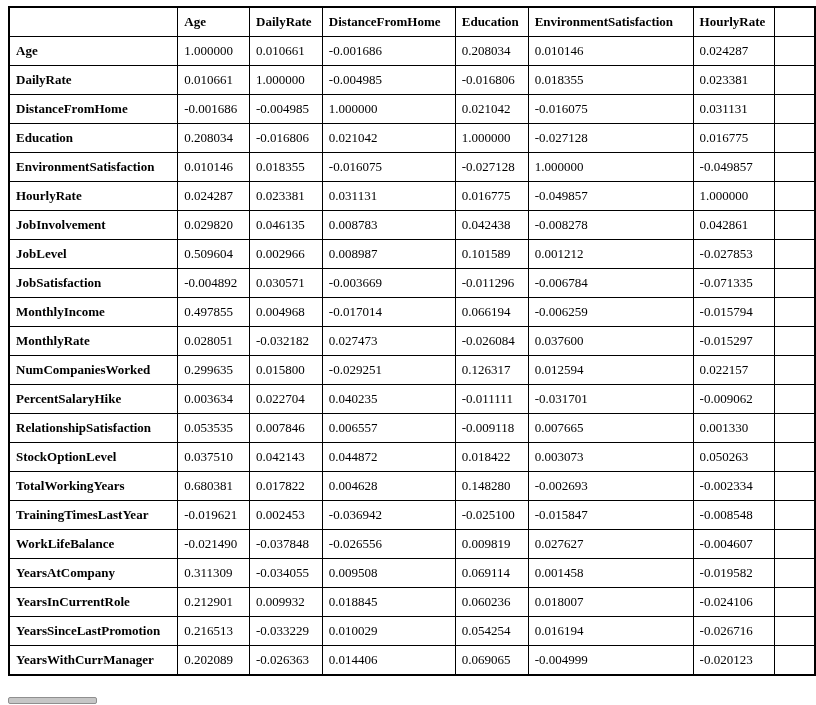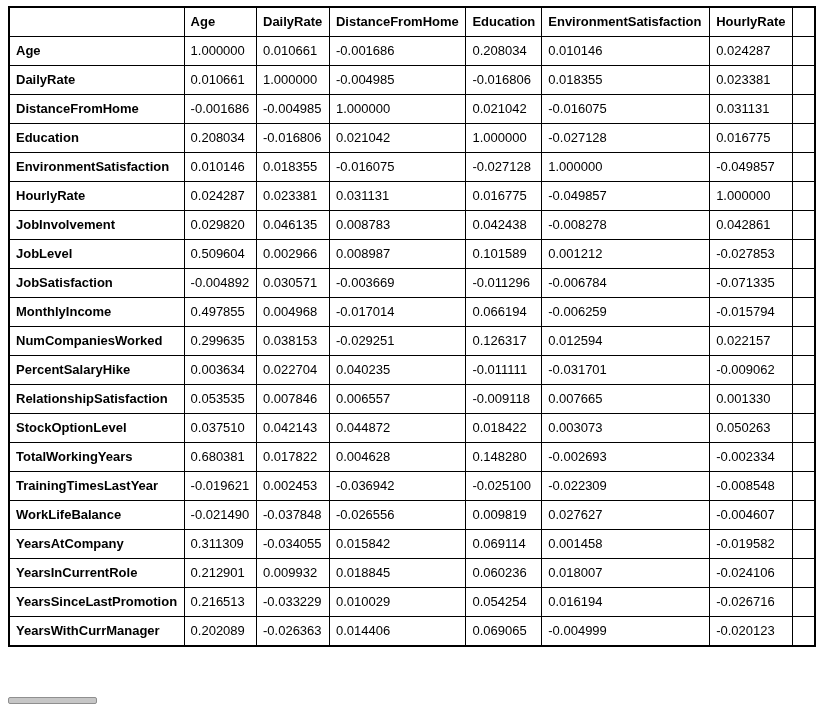--- a/index.html
+++ b/index.html
@@ -9,20 +9,21 @@
     background: #ffffff; position: relative;
     font-family: "Liberation Sans", sans-serif;
   }
   .table-clip {
     position: absolute; left: 8px; top: 6px;
     width: 808px; height: 699px; overflow: hidden;
   }
   table.corr {
     border-collapse: collapse; table-layout: fixed;
     border: 2px solid #000;
+    font-family: Liberation Serif, serif;
   }
   .corr th, .corr td {
     border: 1px solid #000;
     height: 28px; line-height: 28px;
     padding: 0 6px;
     font-size: 13px; color: #000; background: #fff;
     text-align: left; vertical-align: middle;
     white-space: nowrap; overflow: hidden;
   }
   .corr thead th { font-weight: 700; }
@@ -160,23 +161,33 @@
           <th>MonthlyIncome</th>
           <td>0.497855</td>
           <td>0.004968</td>
           <td>-0.017014</td>
           <td>0.066194</td>
           <td>-0.006259</td>
           <td>-0.015794</td>
           <td></td>
         </tr>
         <tr>
+          <th>MonthlyRate</th>
+          <td>0.028051</td>
+          <td>-0.032182</td>
+          <td>0.027473</td>
+          <td>-0.026084</td>
+          <td>0.037600</td>
+          <td>-0.015297</td>
+          <td></td>
+        </tr>
+        <tr>
           <th>NumCompaniesWorked</th>
           <td>0.299635</td>
-          <td>0.038153</td>
+          <td>0.015800</td>
           <td>-0.029251</td>
           <td>0.126317</td>
           <td>0.012594</td>
           <td>0.022157</td>
           <td></td>
         </tr>
         <tr>
           <th>PercentSalaryHike</th>
           <td>0.003634</td>
           <td>0.022704</td>
@@ -215,39 +226,39 @@
           <td>-0.002693</td>
           <td>-0.002334</td>
           <td></td>
         </tr>
         <tr>
           <th>TrainingTimesLastYear</th>
           <td>-0.019621</td>
           <td>0.002453</td>
           <td>-0.036942</td>
           <td>-0.025100</td>
-          <td>-0.022309</td>
+          <td>-0.015847</td>
           <td>-0.008548</td>
           <td></td>
         </tr>
         <tr>
           <th>WorkLifeBalance</th>
           <td>-0.021490</td>
           <td>-0.037848</td>
           <td>-0.026556</td>
           <td>0.009819</td>
           <td>0.027627</td>
           <td>-0.004607</td>
           <td></td>
         </tr>
         <tr>
           <th>YearsAtCompany</th>
           <td>0.311309</td>
           <td>-0.034055</td>
-          <td>0.015842</td>
+          <td>0.009508</td>
           <td>0.069114</td>
           <td>0.001458</td>
           <td>-0.019582</td>
           <td></td>
         </tr>
         <tr>
           <th>YearsInCurrentRole</th>
           <td>0.212901</td>
           <td>0.009932</td>
           <td>0.018845</td>

